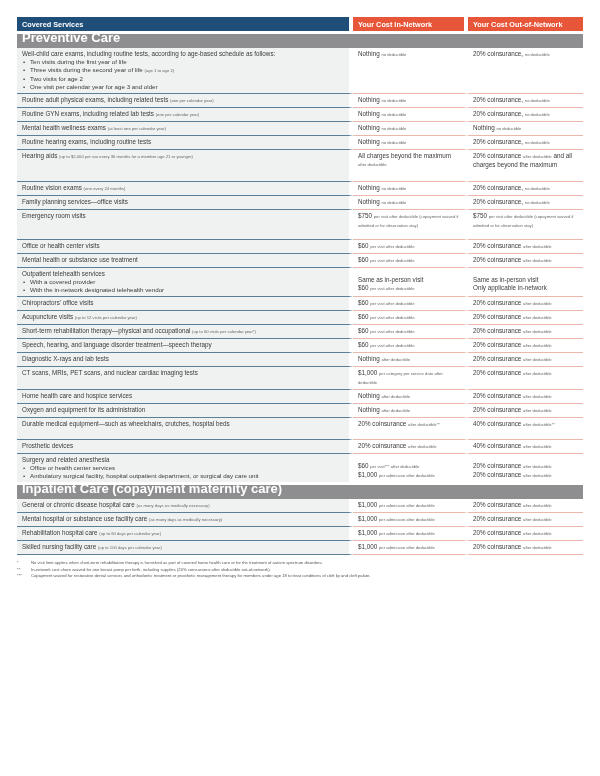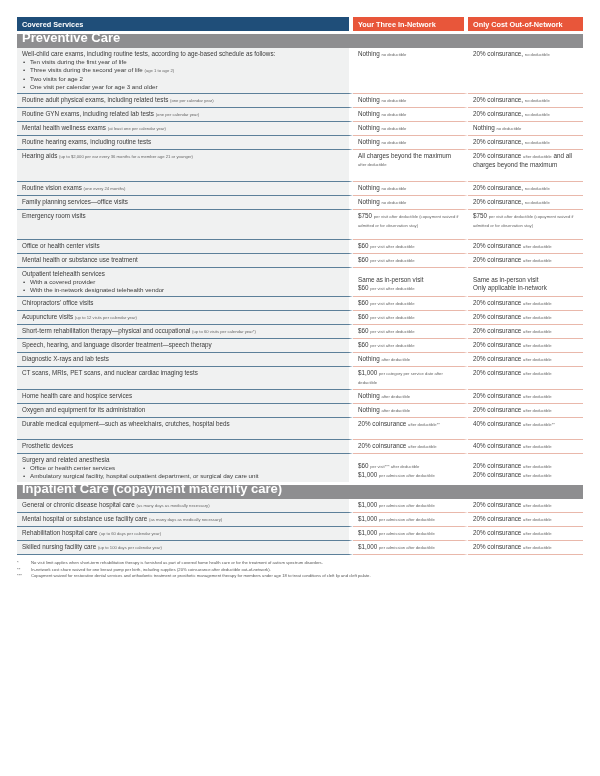--- a/index.html
+++ b/index.html
@@ -35,22 +35,22 @@
 <div class="page">
 <table>
   <colgroup>
         <col class="c1">
         <col class="c2">
         <col class="c3">
       </colgroup>
   <thead>
     <tr>
       <th class="svc">Covered Services</th>
-      <th class="in">Your Three In-Network</th>
-      <th class="out">Only Cost Out-of-Network</th>
+      <th class="in">Your Cost In-Network</th>
+      <th class="out">Your Cost Out-of-Network</th>
     </tr>
   </thead>
   <tbody>
     <tr class="section">
           <td colspan="3">Preventive Care</td>
         </tr>
 
     <tr>
       <td class="svc">
         <span class="main">Well-child care exams, including routine tests, according to age-based schedule as follows:</span>

